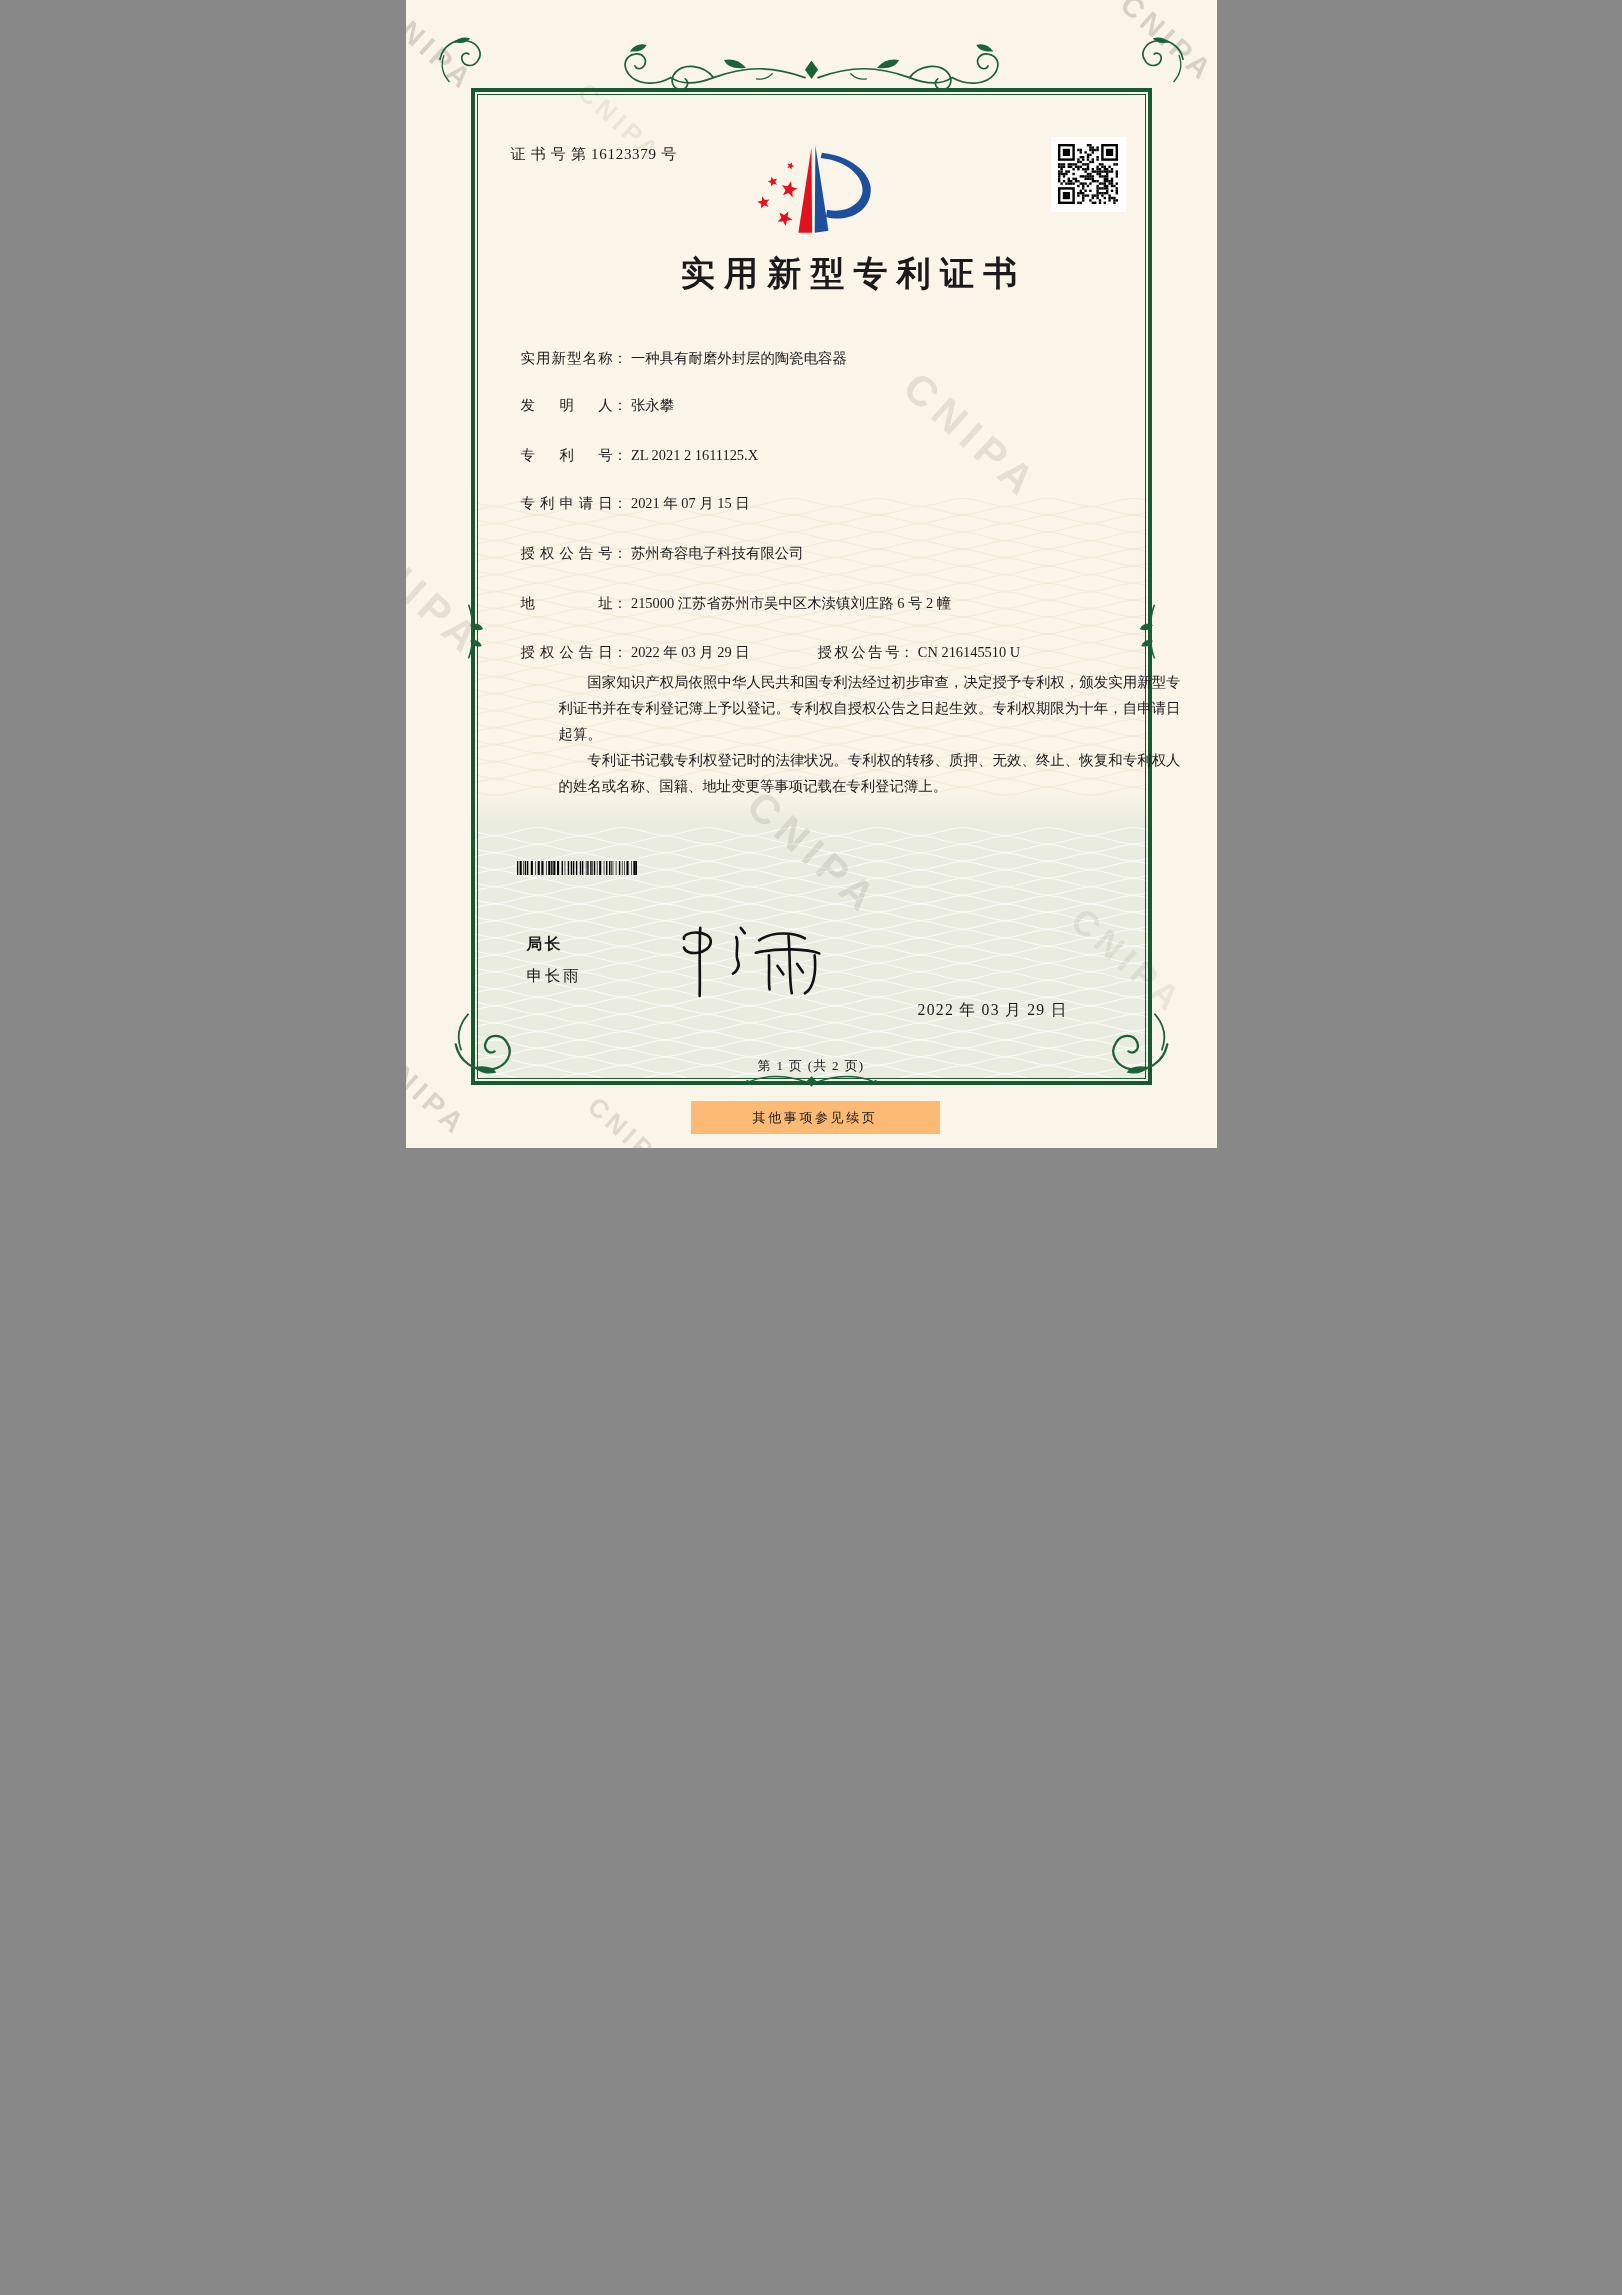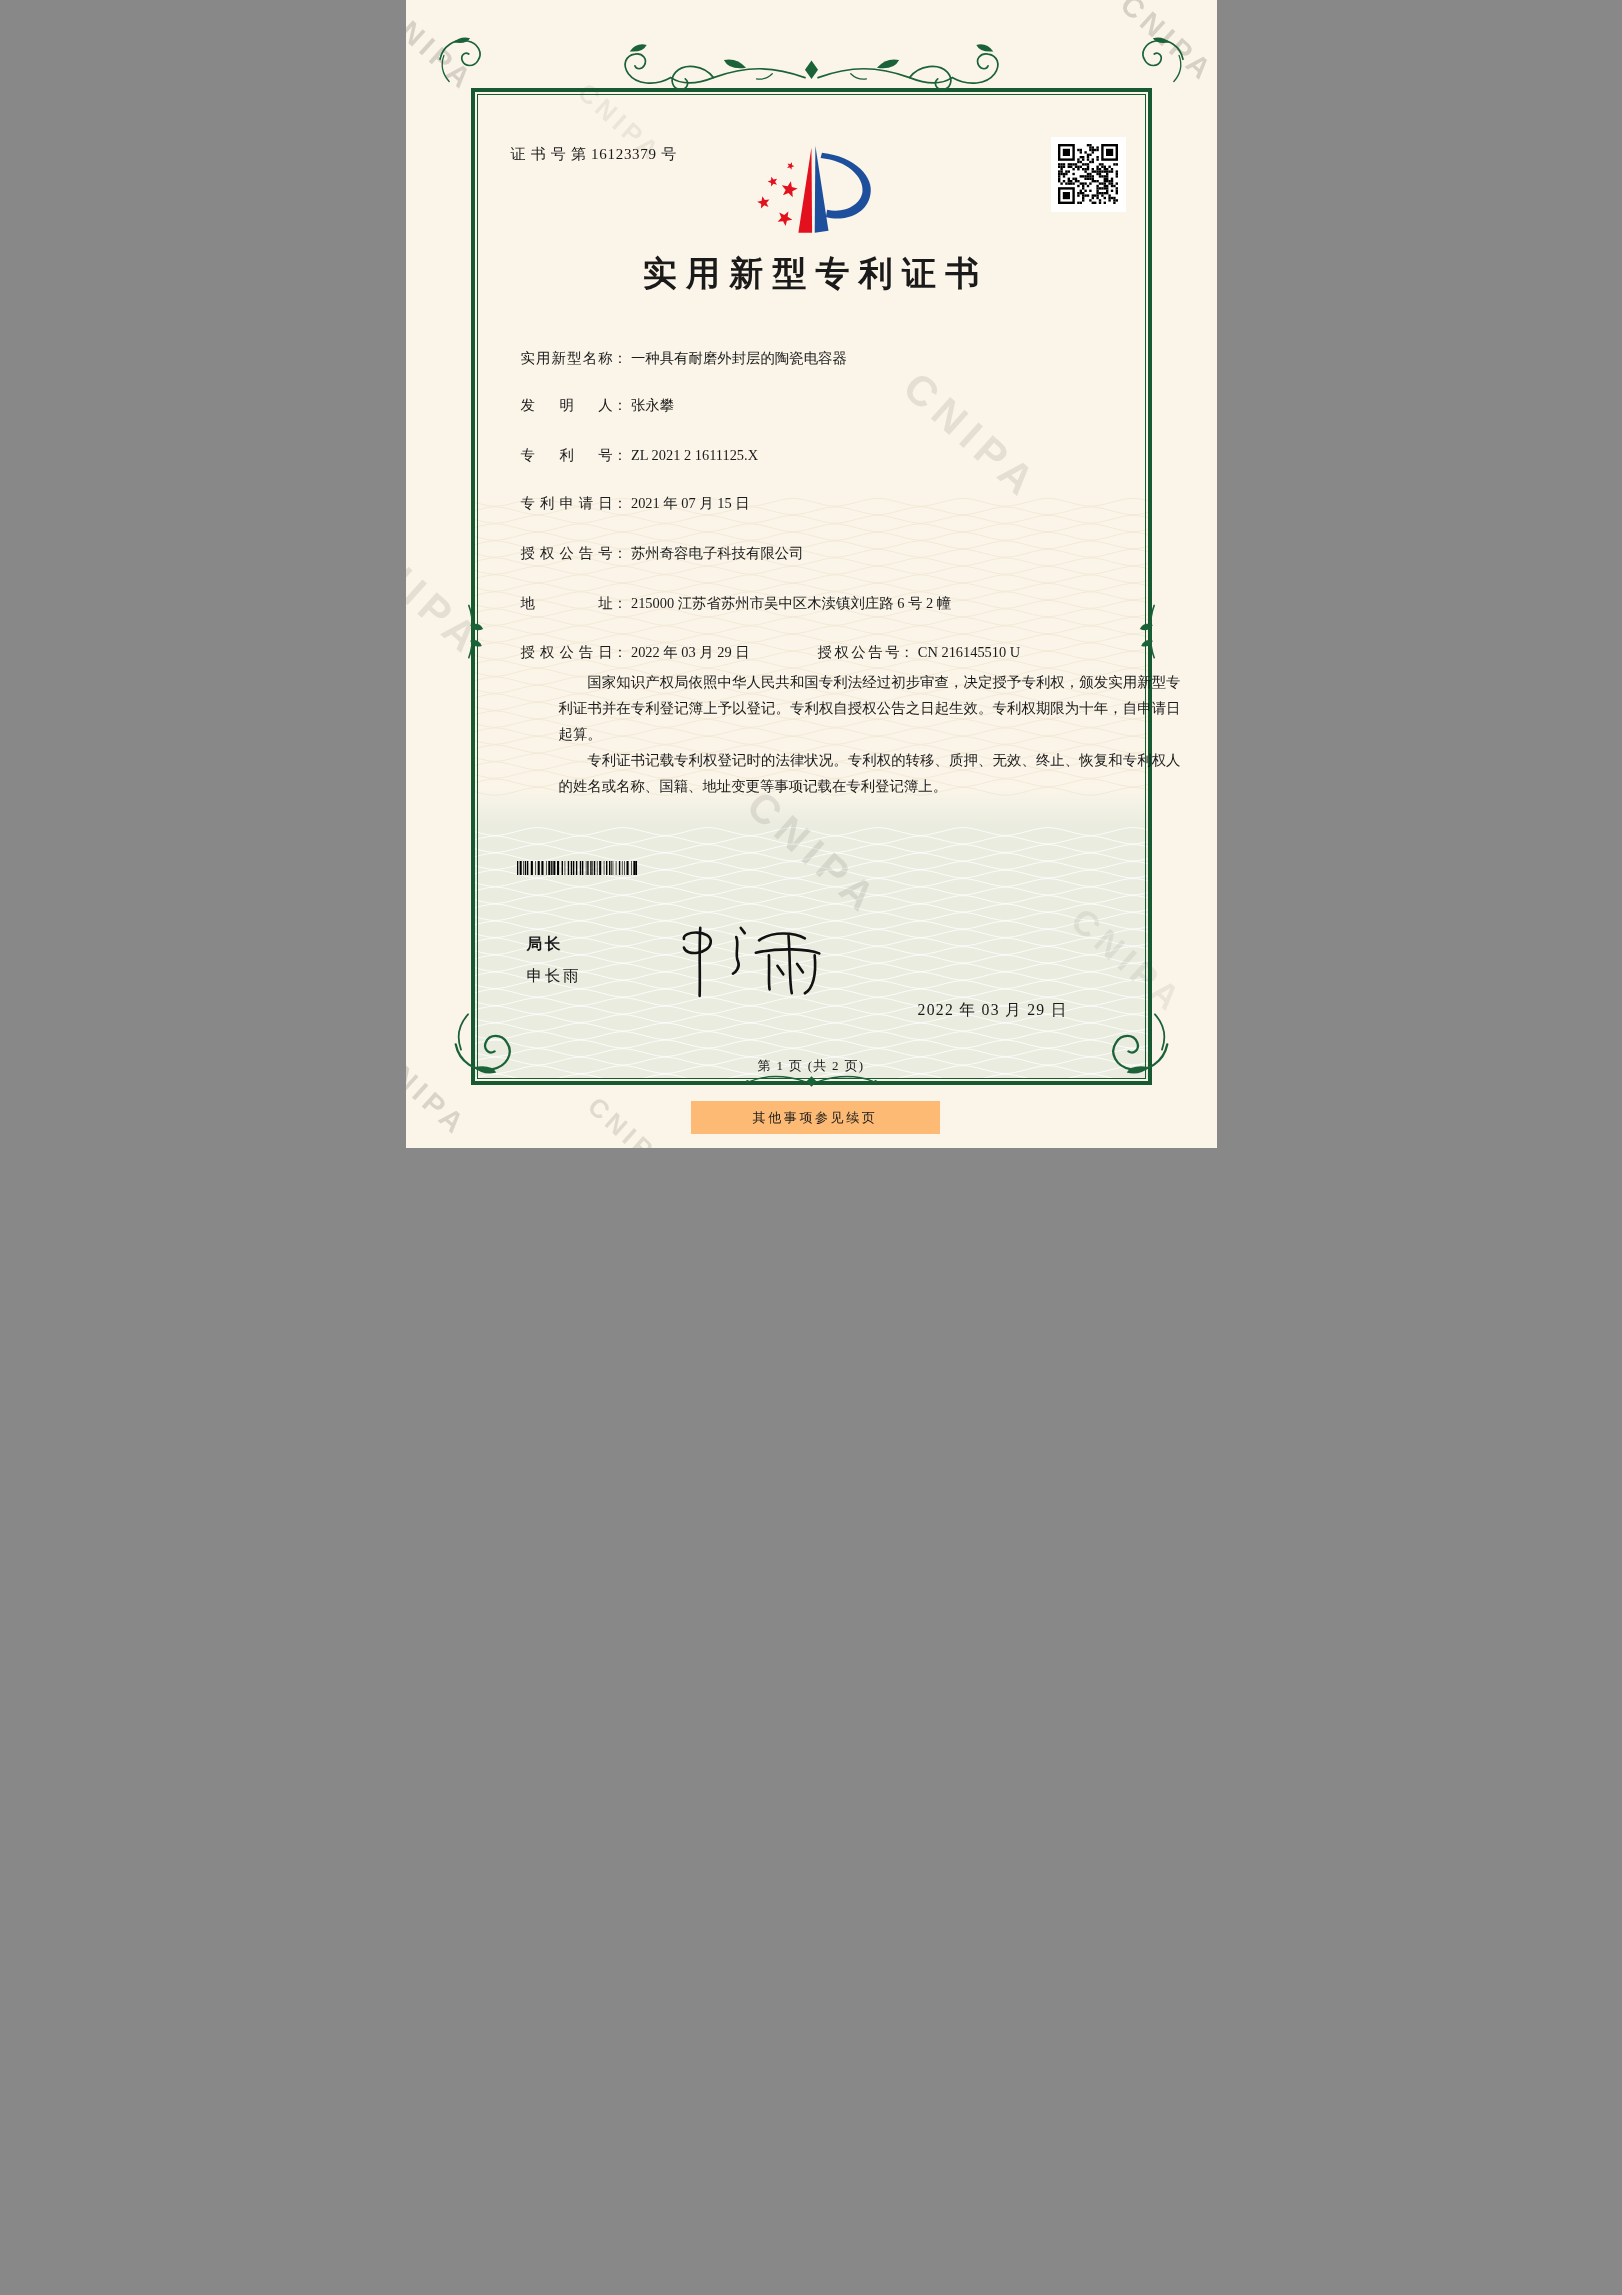--- a/index.html
+++ b/index.html
@@ -19,21 +19,21 @@
   .frame-outer{position:absolute;left:65px;top:88px;right:65px;bottom:63px;border:4.6px solid #175a32;z-index:3;}
   .frame-inner{position:absolute;left:71px;top:94px;right:71px;bottom:69px;border:1.3px solid #175a32;z-index:3;}
   #ornaments{z-index:3;}
   
   .content{position:absolute;left:0;top:0;width:100%;height:100%;z-index:4;border-radius:24px;}
   .cert-no{position:absolute;left:105px;top:145px;font-size:15px;letter-spacing:0.7px;}
   .logo{position:absolute;left:340px;top:124px;width:144px;height:131px;}
   .qr-box{position:absolute;left:645px;top:137px;width:75px;height:75px;background:#fff;}
   .qr-box svg{position:absolute;left:7.2px;top:7.2px;}
   .title{position:absolute;left:0;top:251px;width:100%;text-align:center;font-size:34px;font-weight:700;
-         letter-spacing:9.2px;text-indent:9.2px;}
+         letter-spacing:9.2px;text-indent:9.2px;padding-left:38px;}
   .frow{position:absolute;left:115px;width:622px;height:19.6px;font-size:14.4px;white-space:nowrap;}
   .flabel{display:inline-block;width:6.4em;text-align:justify;text-align-last:justify;vertical-align:bottom;}
   .flabel2{display:inline-block;width:5.7em;text-align:justify;text-align-last:justify;vertical-align:bottom;}
   .fvalue{padding-left:3.9px;}
   .grant-no{position:absolute;left:297px;top:0;}
   .body-text{position:absolute;left:108px;top:669px;width:622px;font-size:14.4px;line-height:26px;
              text-align:justify;margin-left:45px;}
   .body-text p{margin:0;text-indent:2em;}
   .barcode{position:absolute;left:111px;top:861px;}
   .sig-title{position:absolute;left:121px;top:934px;font-size:15.7px;letter-spacing:2.6px;font-weight:600;}

